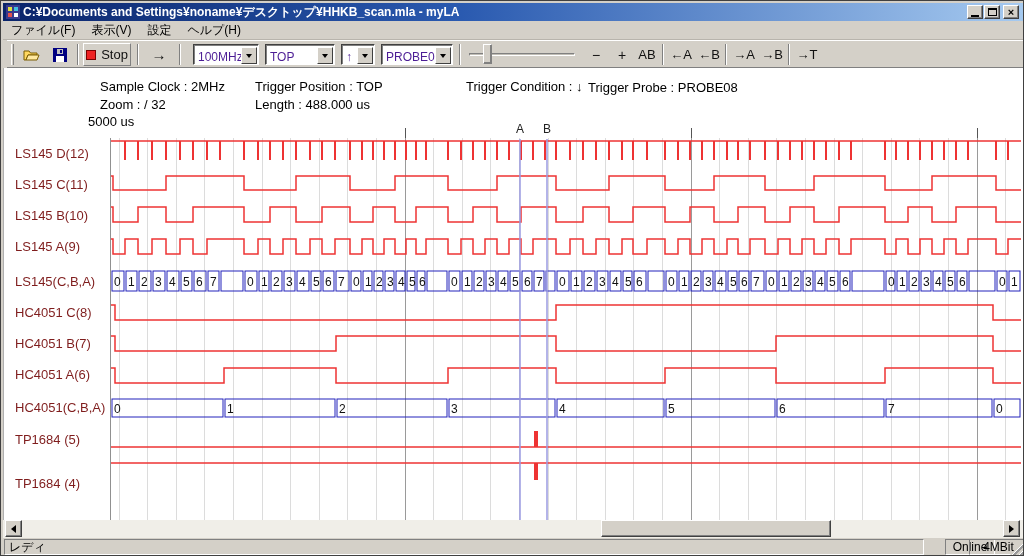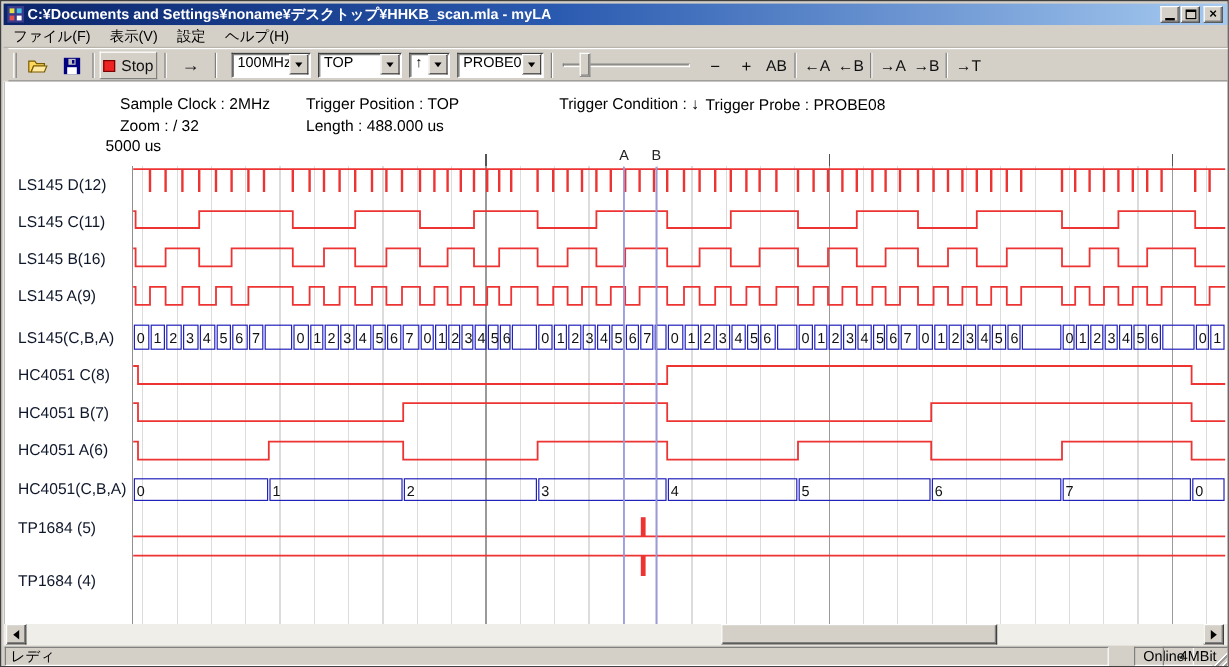--- a/index.html
+++ b/index.html
@@ -21,29 +21,29 @@
   .menuitem{padding:2px 8px;}
   
   #toolbar{left:6px;top:39px;width:1020px;height:28px;background:#d4d0c8;
     border-top:1px solid #fff;border-bottom:1px solid #808080;}
   .tsep{position:absolute;top:3px;width:2px;height:21px;border-left:1px solid #808080;border-right:1px solid #fff;}
   .grip{position:absolute;top:3px;width:3px;height:21px;border-left:1px solid #fff;border-right:1px solid #808080;}
   .tbtn{position:absolute;top:2px;height:23px;display:flex;align-items:center;justify-content:center;
     font-size:13px;color:#111;background:#d4d0c8;}
   .raised{border:1px solid;border-color:#fff #808080 #808080 #fff;}
   .combo{position:absolute;top:3px;height:21px;background:#fff;border:1px solid;border-color:#404040 #fff #fff #404040;
-    box-shadow:inset 1px 1px 0 #808080;display:flex;align-items:flex-start;font-size:12px;color:#000000;}
+    box-shadow:inset 1px 1px 0 #808080;display:flex;align-items:flex-end;font-size:12px;color:#4c1d95;}
   .combo .cval{flex:1;padding-left:4px;white-space:nowrap;overflow:hidden;}
   .combo .cbtn{width:16px;height:17px;margin-right:1px;background:#d4d0c8;border:1px solid;
     border-color:#fff #404040 #404040 #fff;display:flex;align-items:center;justify-content:center;}
   .darr{width:0;height:0;border-left:3px solid transparent;border-right:3px solid transparent;border-top:4px solid #000;}
   
   #doc{left:2px;top:67px;width:1020px;height:452px;background:#fff;box-shadow:inset 1px 0 0 #b0b0b0;}
   .infotext{position:absolute;font-size:13px;color:#000;white-space:nowrap;}
-  .rowlabel{position:absolute;left:12px;width:94px;height:16px;font-size:13px;color:#0f172a;white-space:nowrap;}
+  .rowlabel{position:absolute;left:12px;width:94px;height:16px;font-size:13px;color:#7f1d1d;white-space:nowrap;}
   .curslabel{position:absolute;width:16px;text-align:center;font-size:12px;color:#222;}
   
   #hscroll{left:2px;top:519px;width:1020px;height:18px;background:#f0eee8;}
   .sbtn{position:absolute;top:0;width:17px;height:17px;background:#d4d0c8;border:1px solid;
     border-color:#fff #404040 #404040 #fff;box-shadow:inset -1px -1px 0 #808080;
     display:flex;align-items:center;justify-content:center;}
   #sthumb{position:absolute;top:0;height:17px;background:#d4d0c8;border:1px solid;
     border-color:#fff #404040 #404040 #fff;box-shadow:inset -1px -1px 0 #808080;}
   .tri-l{width:0;height:0;border-top:4px solid transparent;border-bottom:4px solid transparent;border-right:5px solid #000;}
   .tri-r{width:0;height:0;border-top:4px solid transparent;border-bottom:4px solid transparent;border-left:5px solid #000;}
@@ -186,21 +186,21 @@
     <div class="infotext" style="left:585px;top:12px">Trigger Probe : PROBE08</div>
     <div class="infotext" style="left:97px;top:29px">Zoom : /  32</div>
     <div class="infotext" style="left:252px;top:29px">Length : 488.000 us</div>
     <div class="infotext" style="left:85px;top:46px">5000 us</div>
 
     <div class="curslabel" style="left:509px;top:54px">A</div>
     <div class="curslabel" style="left:536px;top:54px">B</div>
 
     <div class="rowlabel" style="top:78px">LS145 D(12)</div>
     <div class="rowlabel" style="top:109px">LS145 C(11)</div>
-    <div class="rowlabel" style="top:140px">LS145 B(16)</div>
+    <div class="rowlabel" style="top:140px">LS145 B(10)</div>
     <div class="rowlabel" style="top:171px">LS145 A(9)</div>
     <div class="rowlabel" style="top:206px">LS145(C,B,A)</div>
     <div class="rowlabel" style="top:237px">HC4051 C(8)</div>
     <div class="rowlabel" style="top:268px">HC4051 B(7)</div>
     <div class="rowlabel" style="top:299px">HC4051 A(6)</div>
     <div class="rowlabel" style="top:332px">HC4051(C,B,A)</div>
     <div class="rowlabel" style="top:364px">TP1684 (5)</div>
     <div class="rowlabel" style="top:408px">TP1684 (4)</div>
 
     <svg id="plot-svg" class="abs" style="left:0;top:0" width="1020" height="452" viewBox="0 66 1020 452">

